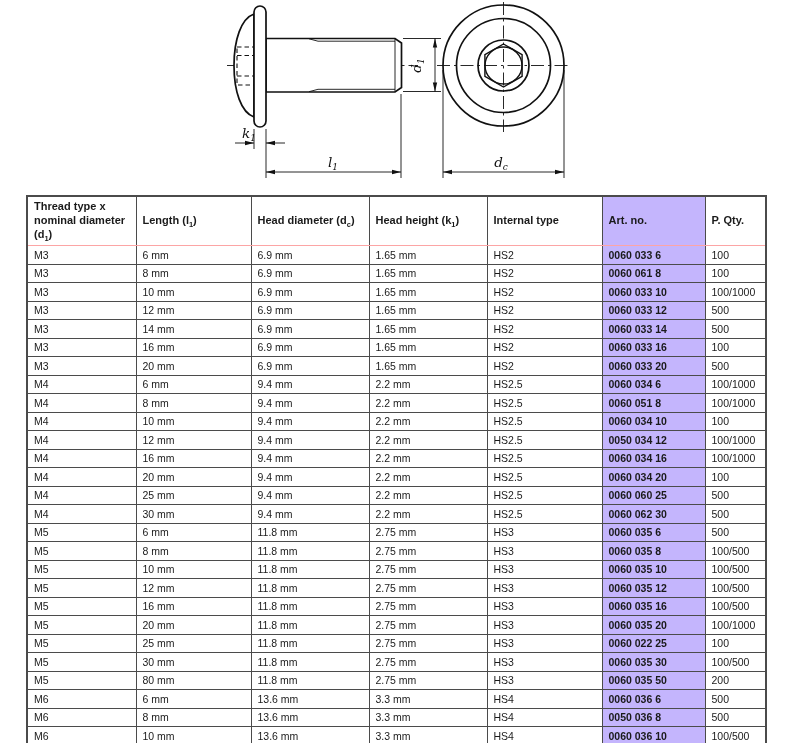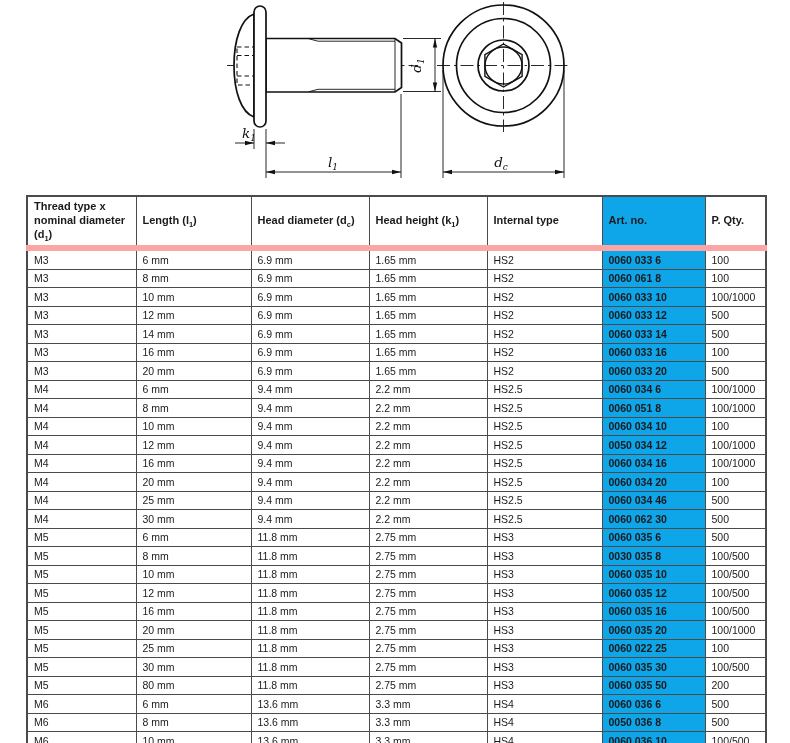--- a/index.html
+++ b/index.html
@@ -17,22 +17,22 @@
   .dimlabel{font-family:"DejaVu Serif",serif;font-style:italic;font-size:13.5px;fill:#111111;}
   .sublabel{font-size:9px;}
   
   #spec-table{position:absolute;left:26px;top:195px;border-collapse:collapse;table-layout:fixed;
               width:739px;font-size:10.5px;}
   #spec-table th,#spec-table td{border:1px solid #4b4b4b;padding:1px 4px 1px 6px;
               vertical-align:middle;text-align:left;overflow:hidden;white-space:nowrap;}
   #spec-table th{font-size:11px;font-weight:bold;line-height:1.25;white-space:normal;height:46px;}
   #spec-table td{height:15.5px;}
   #spec-table{border:2px solid #4b4b4b;}
-  #spec-table thead th{border-bottom:6px solid #fca5a5;}
-  #spec-table .artno{background:#0ea5e9;font-weight:bold;}
+  #spec-table thead th{border-bottom:1px solid #fca5a5;}
+  #spec-table .artno{background:#c4b5fd;font-weight:bold;}
   #spec-table sub{font-size:7.5px;line-height:0;}
 </style>
 </head>
 <body>
 
 <div id="page">
 
   <svg id="drawing" width="790" height="192" viewBox="0 0 790 192">
 
     <g>
@@ -249,21 +249,21 @@
           <td>HS2.5</td>
           <td class="artno">0060 034 20</td>
           <td>100</td>
         </tr>
         <tr>
           <td>M4</td>
           <td>25 mm</td>
           <td>9.4 mm</td>
           <td>2.2 mm</td>
           <td>HS2.5</td>
-          <td class="artno">0060 034 46</td>
+          <td class="artno">0060 060 25</td>
           <td>500</td>
         </tr>
         <tr>
           <td>M4</td>
           <td>30 mm</td>
           <td>9.4 mm</td>
           <td>2.2 mm</td>
           <td>HS2.5</td>
           <td class="artno">0060 062 30</td>
           <td>500</td>
@@ -276,21 +276,21 @@
           <td>HS3</td>
           <td class="artno">0060 035 6</td>
           <td>500</td>
         </tr>
         <tr>
           <td>M5</td>
           <td>8 mm</td>
           <td>11.8 mm</td>
           <td>2.75 mm</td>
           <td>HS3</td>
-          <td class="artno">0030 035 8</td>
+          <td class="artno">0060 035 8</td>
           <td>100/500</td>
         </tr>
         <tr>
           <td>M5</td>
           <td>10 mm</td>
           <td>11.8 mm</td>
           <td>2.75 mm</td>
           <td>HS3</td>
           <td class="artno">0060 035 10</td>
           <td>100/500</td>

